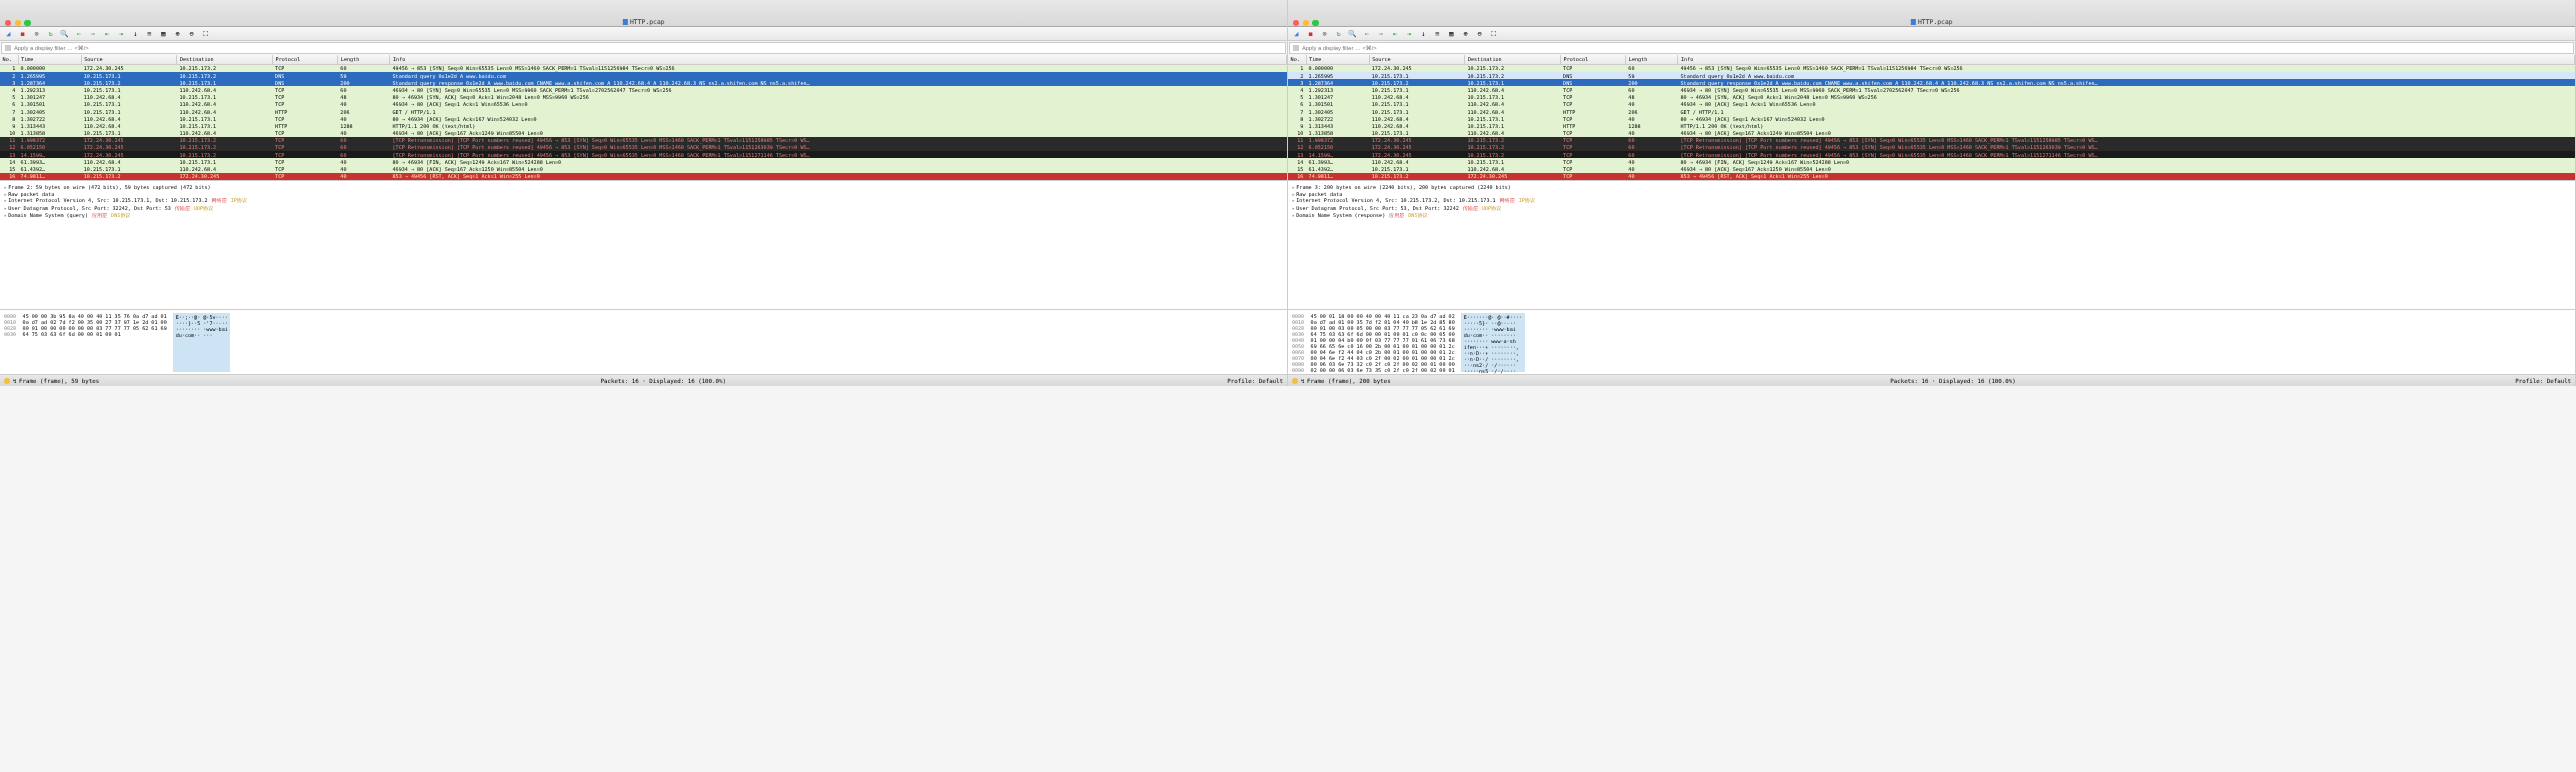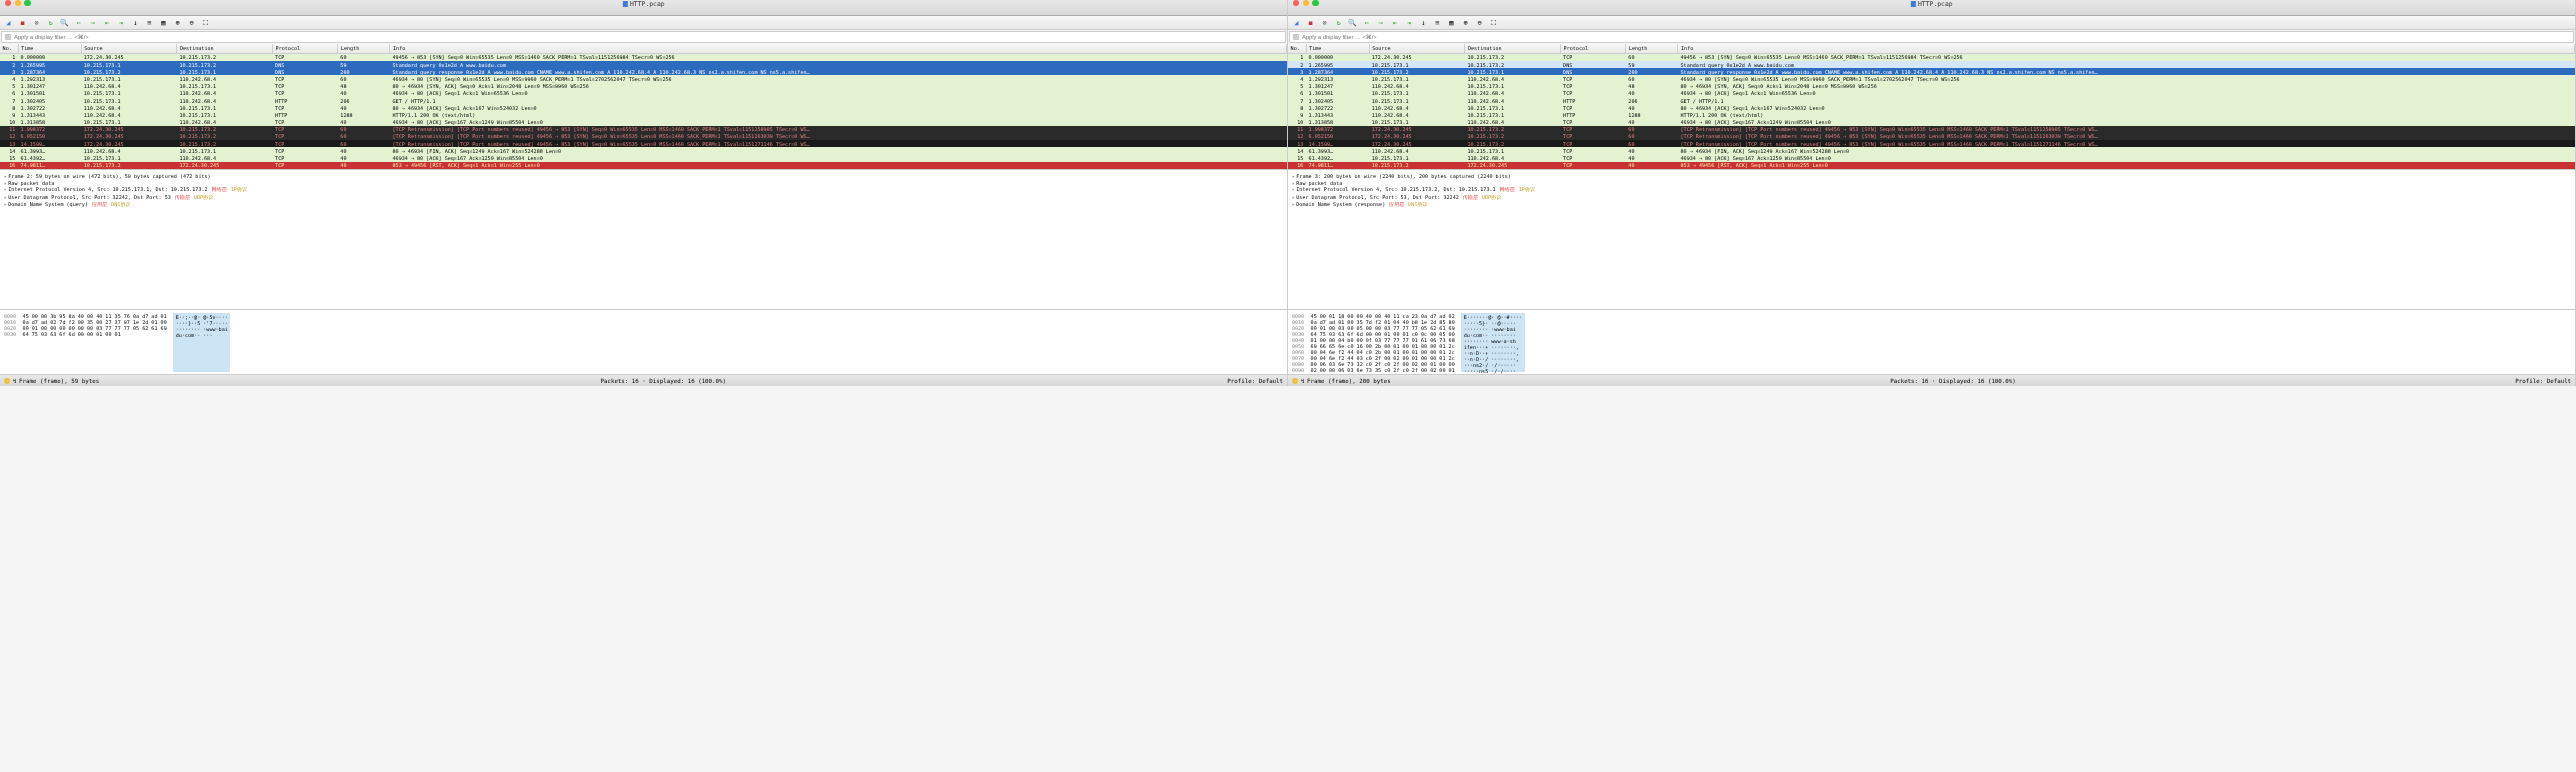--- a/index.html
+++ b/index.html
@@ -1,18 +1,18 @@
 <!DOCTYPE html>
 <html style="font-size:10.3px"><head>
 <meta charset="utf-8">
 <style>
 * { margin: 0; padding: 0; box-sizing: border-box; }
 body { font-family: Menlo, Monaco, monospace; font-size: 5.1px; background: #f5f5f5; display: flex; }
 .pane { width: 50%; border-right: 0.6px solid #ccc; display: flex; flex-direction: column; height: 386px; }
-.titlebar { background: linear-gradient(#e8e8e8, #d8d8d8); height: 16px; display: flex; align-items: flex-start; padding: 0 5px; border-bottom: 0.6px solid #aaa; position: relative; }
+.titlebar { background: linear-gradient(#e8e8e8, #d8d8d8); height: 27px; display: flex; align-items: flex-end; padding: 0 5px; border-bottom: 0.6px solid #aaa; position: relative; }
 .traffic { display: flex; gap: 3.2px; }
 .tl { width: 6.4px; height: 6.4px; border-radius: 50%; }
 .tl.r { background: #ff5f56; } .tl.y { background: #ffbd2e; } .tl.g { background: #27c93f; }
 .title { position: absolute; left: 50%; transform: translateX(-50%); font-size: 6.4px; color: #333; display: flex; align-items: center; gap: 2.6px; }
 .title::before { content: ""; width: 5.1px; height: 5.1px; background: #3b7dd8; display: inline-block; }
 .toolbar { background: linear-gradient(#f7f7f7, #e8e8e8); height: 14px; display: flex; align-items: center; gap: 5.1px; padding: 0 3.9px; border-bottom: 0.6px solid #ccc; }
 .tb-ico { width: 9px; height: 9px; display: flex; align-items: center; justify-content: center; font-size: 7px; cursor: pointer; }
 .filter-bar { background: #fff; border: 0.6px solid #ccc; margin: 1.3px; height: 11.6px; display: flex; align-items: center; padding: 0 2.6px; }
 .filter-bar span.bk { width: 6.4px; height: 6.4px; background: #ccc; margin-right: 2.6px; }
 .filter-bar input { border: none; flex: 1; font-size: 5.8px; outline: none; }

